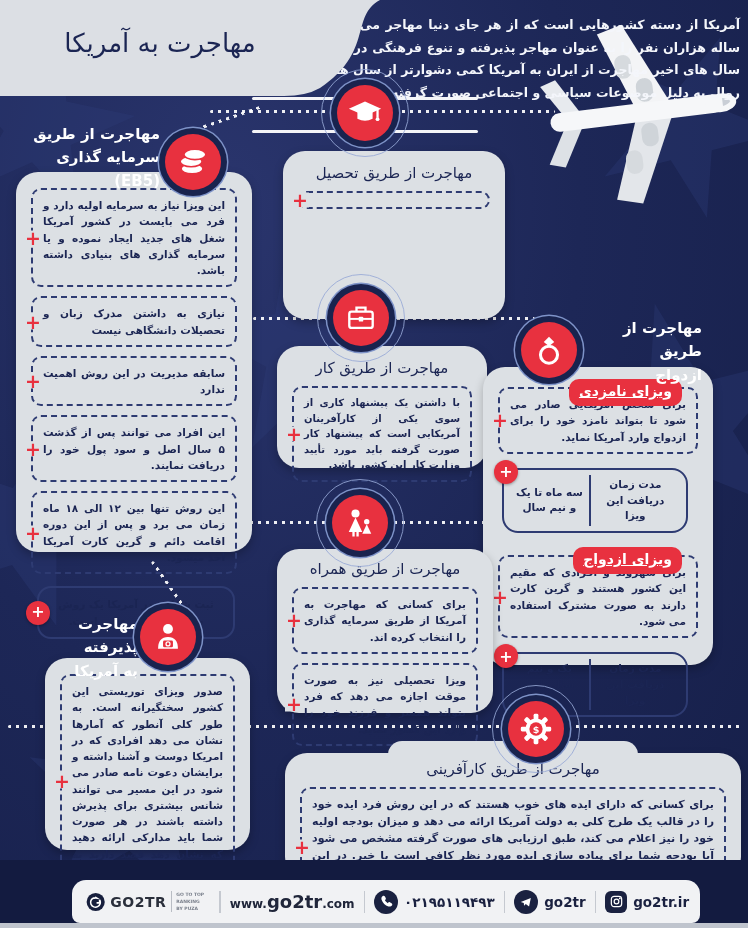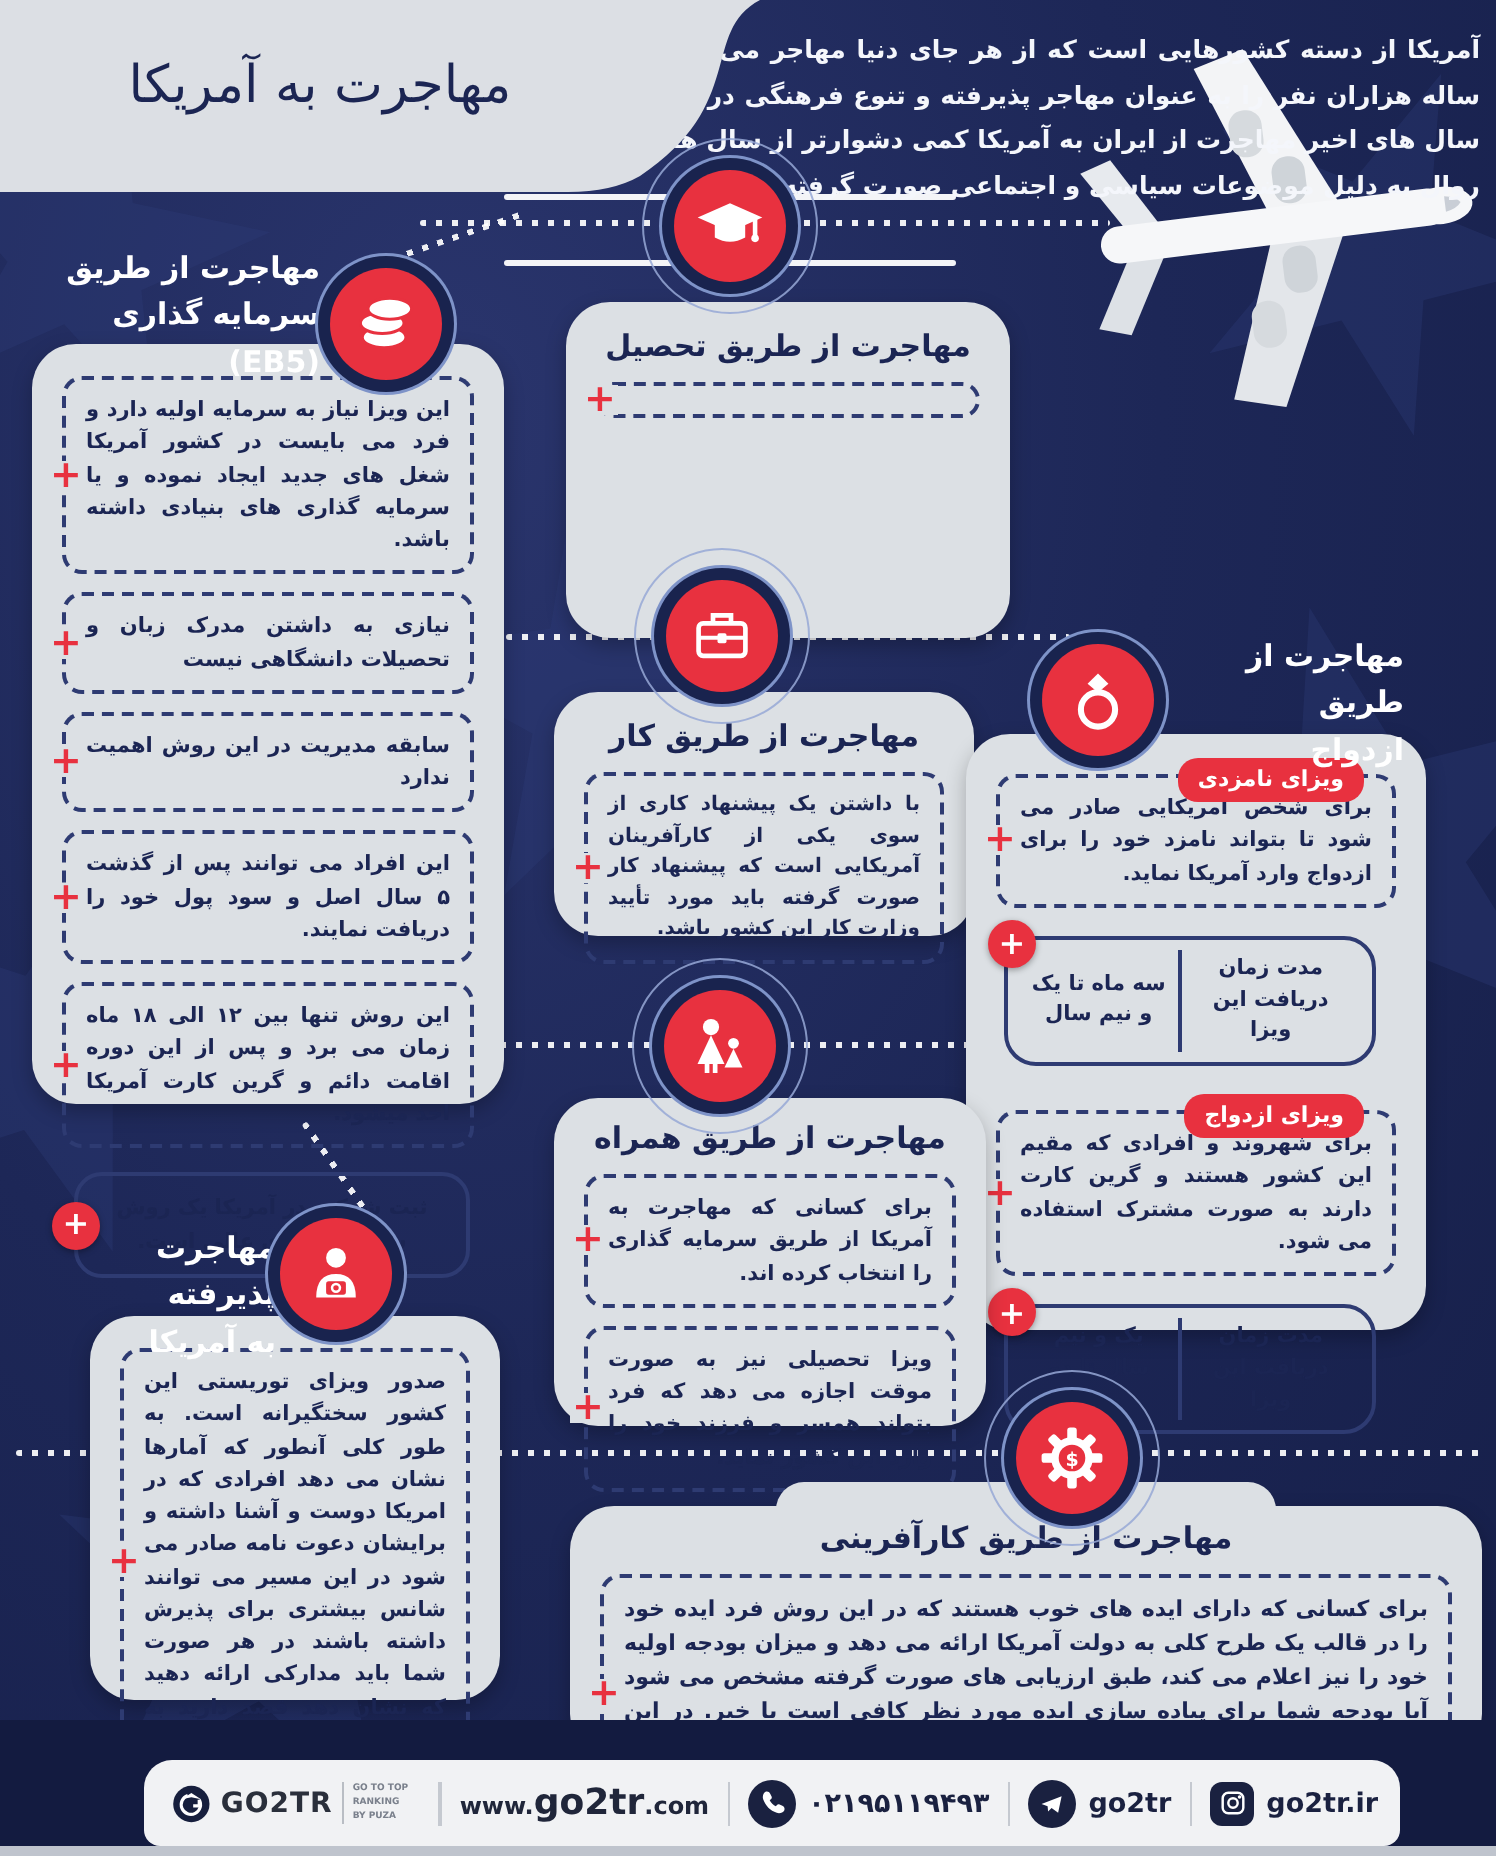--- a/index.html
+++ b/index.html
@@ -21,34 +21,34 @@
   .sol-line{position:absolute;height:2.5px;background:rgba(255,255,255,.95);border-radius:2px;z-index:1;}
   .rot{transform-origin:left center;}
   
   .icon-circle{position:absolute;width:56px;height:56px;border-radius:50%;background:#e8313f;
     display:flex;align-items:center;justify-content:center;z-index:5;
     box-shadow:0 0 0 6px #19234e,0 0 0 7.5px #7e93c8;}
   .ringed::after{content:"";position:absolute;inset:-16px;border:1.5px solid rgba(150,168,214,.85);border-radius:50%;}
   
   .card{position:absolute;background:#dce0e4;border-radius:22px;padding:0 13px;box-sizing:border-box;
     direction:rtl;z-index:2;box-shadow:0 4px 10px rgba(0,0,0,.25);}
-  .card-title{font-size:15px;font-weight:bold;color:#1b2553;text-align:center;margin:13px 0 2px;}
+  .card-title{font-size:15px;font-weight:normal;color:#1b2553;text-align:center;margin:13px 0 2px;}
   .ditem{position:relative;border:2px dashed #2e3b72;border-radius:10px;padding:7px 10px;margin:9px 2px;
     font-size:10.5px;font-weight:bold;color:#1b2553;line-height:1.55;text-align:justify;text-align-last:right;}
   .plus{position:absolute;left:-9px;top:50%;transform:translateY(-50%);color:#e8313f;font-size:19px;
     font-weight:bold;background:#dce0e4;line-height:13px;padding:1px 1px;}
   .hitem{position:relative;border:2px solid #2e3b72;border-radius:14px;padding:8px 12px;margin:12px 4px 10px 8px;
     font-size:10.5px;font-weight:bold;color:#1b2553;line-height:1.55;text-align:center;}
   .plus-circle{position:absolute;width:24px;height:24px;border-radius:50%;background:#e8313f;color:#fff;
     font-size:16px;font-weight:bold;display:flex;align-items:center;justify-content:center;
     box-shadow:0 1px 3px rgba(0,0,0,.35);}
   .pc-mid{left:-13px;top:50%;transform:translateY(-50%);}
   .pc-top{left:-10px;top:-10px;}
-  .badge{position:absolute;top:-10px;right:14px;background:#e8313f;color:#fff;font-size:11px;
-    font-weight:bold;padding:2px 10px 3px;border-radius:10px;z-index:2;}
+  .badge{position:absolute;top:-10px;right:14px;background:#e8313f;color:#fff;font-size:14px;
+    font-weight:bold;padding:2px 10px 3px;border-radius:10px;z-index:2;text-decoration:underline;}
   .mtop{margin-top:20px;}
   .duration{position:relative;display:flex;direction:rtl;border:2px solid #2e3b72;border-radius:16px;
     margin:14px 12px 10px 6px;padding:5px 6px;align-items:center;}
   .dlabel{flex:1.15;font-size:10.5px;font-weight:bold;color:#1b2553;text-align:center;
     border-left:2px solid #2e3b72;padding:2px 4px;line-height:1.5;}
   .dvalue{flex:1;font-size:10.5px;font-weight:bold;color:#1b2553;text-align:center;padding:2px 4px;line-height:1.5;}
   
   .wtitle{position:absolute;color:#fff;font-weight:bold;font-size:15px;line-height:1.55;direction:rtl;
     text-align:right;z-index:4;}
   .ent-tab{position:absolute;top:-12px;left:50%;transform:translateX(-50%);width:250px;height:28px;

